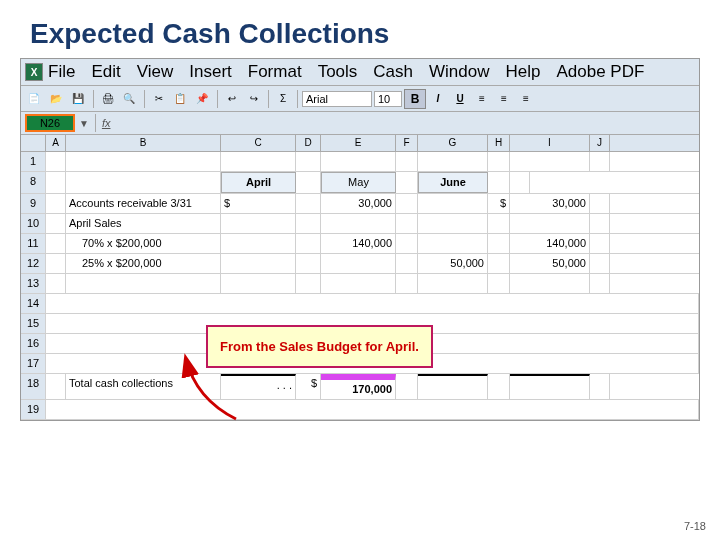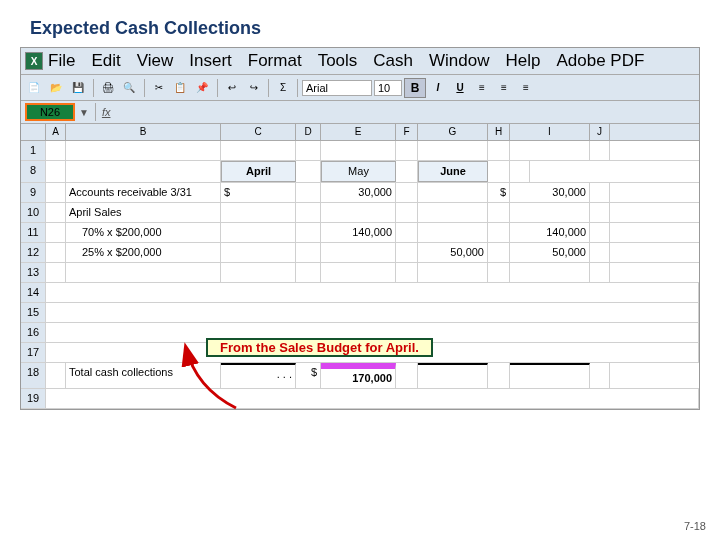--- a/index.html
+++ b/index.html
@@ -18,21 +18,21 @@
       background: white;
       position: relative;
     }
 
     .title-area {
       padding: 18px 30px 8px 30px;
       background: white;
     }
 
     .slide-title {
-      font-size: 18px;
+      font-size: 28px;
       font-weight: bold;
       color: #1a3a6b;
     }
 
     .excel-window {
       margin: 0 20px;
       border: 1px solid #999;
       background: #fff;
       position: relative;
     }
@@ -233,22 +233,22 @@
       border: 1px solid #aaa;
       text-align: center;
       font-weight: bold;
       font-size: 11px;
     }
 
     
     .tooltip-box {
       position: absolute;
       background: #ffffcc;
-      border: 2px solid #14532d;
-      padding: 0 12px;
+      border: 2px solid #be185d;
+      padding: 12px 12px;
       font-size: 13px;
       font-weight: bold;
       color: #cc0000;
       bottom: 52px;
       left: 185px;
       z-index: 10;
     }
 
     
     .red-arrow {

